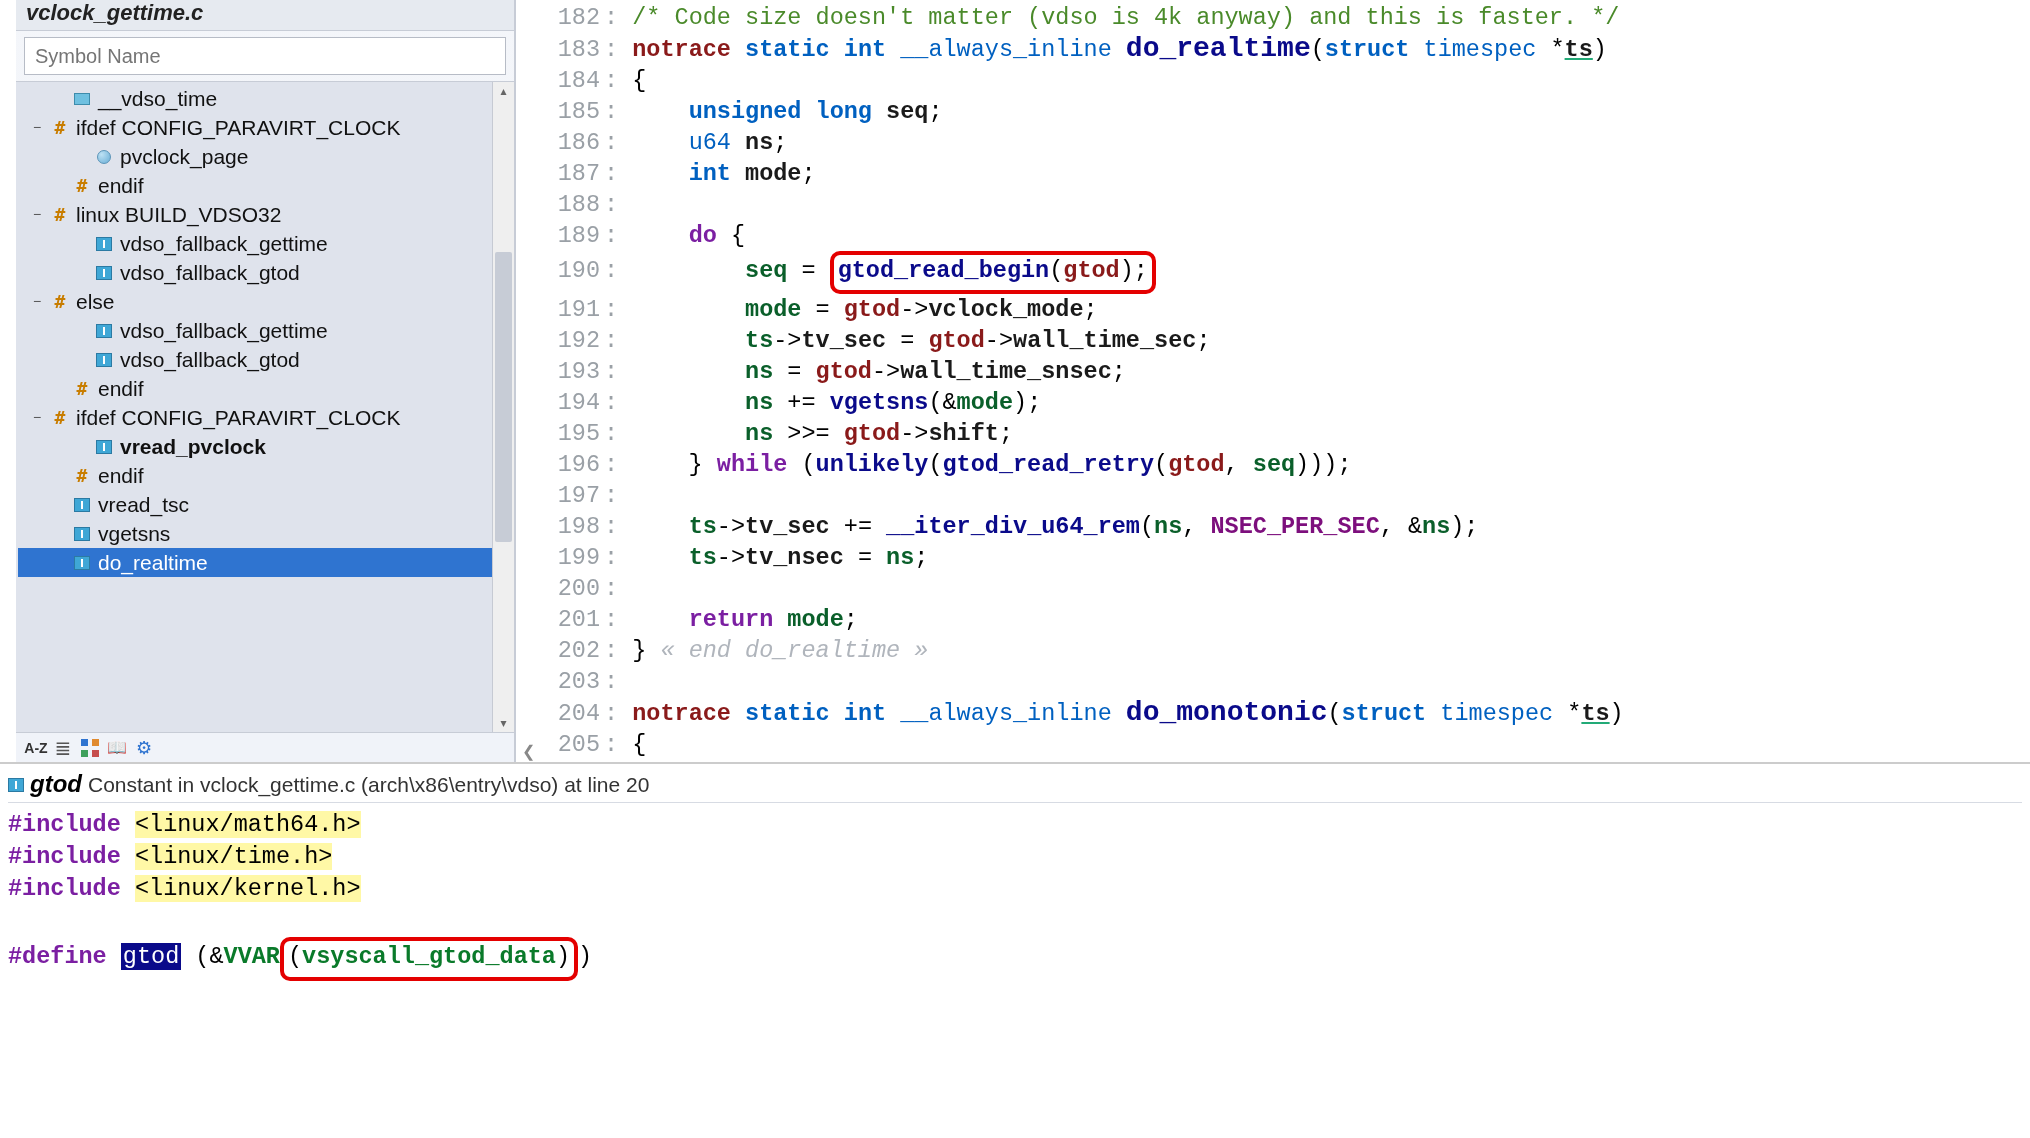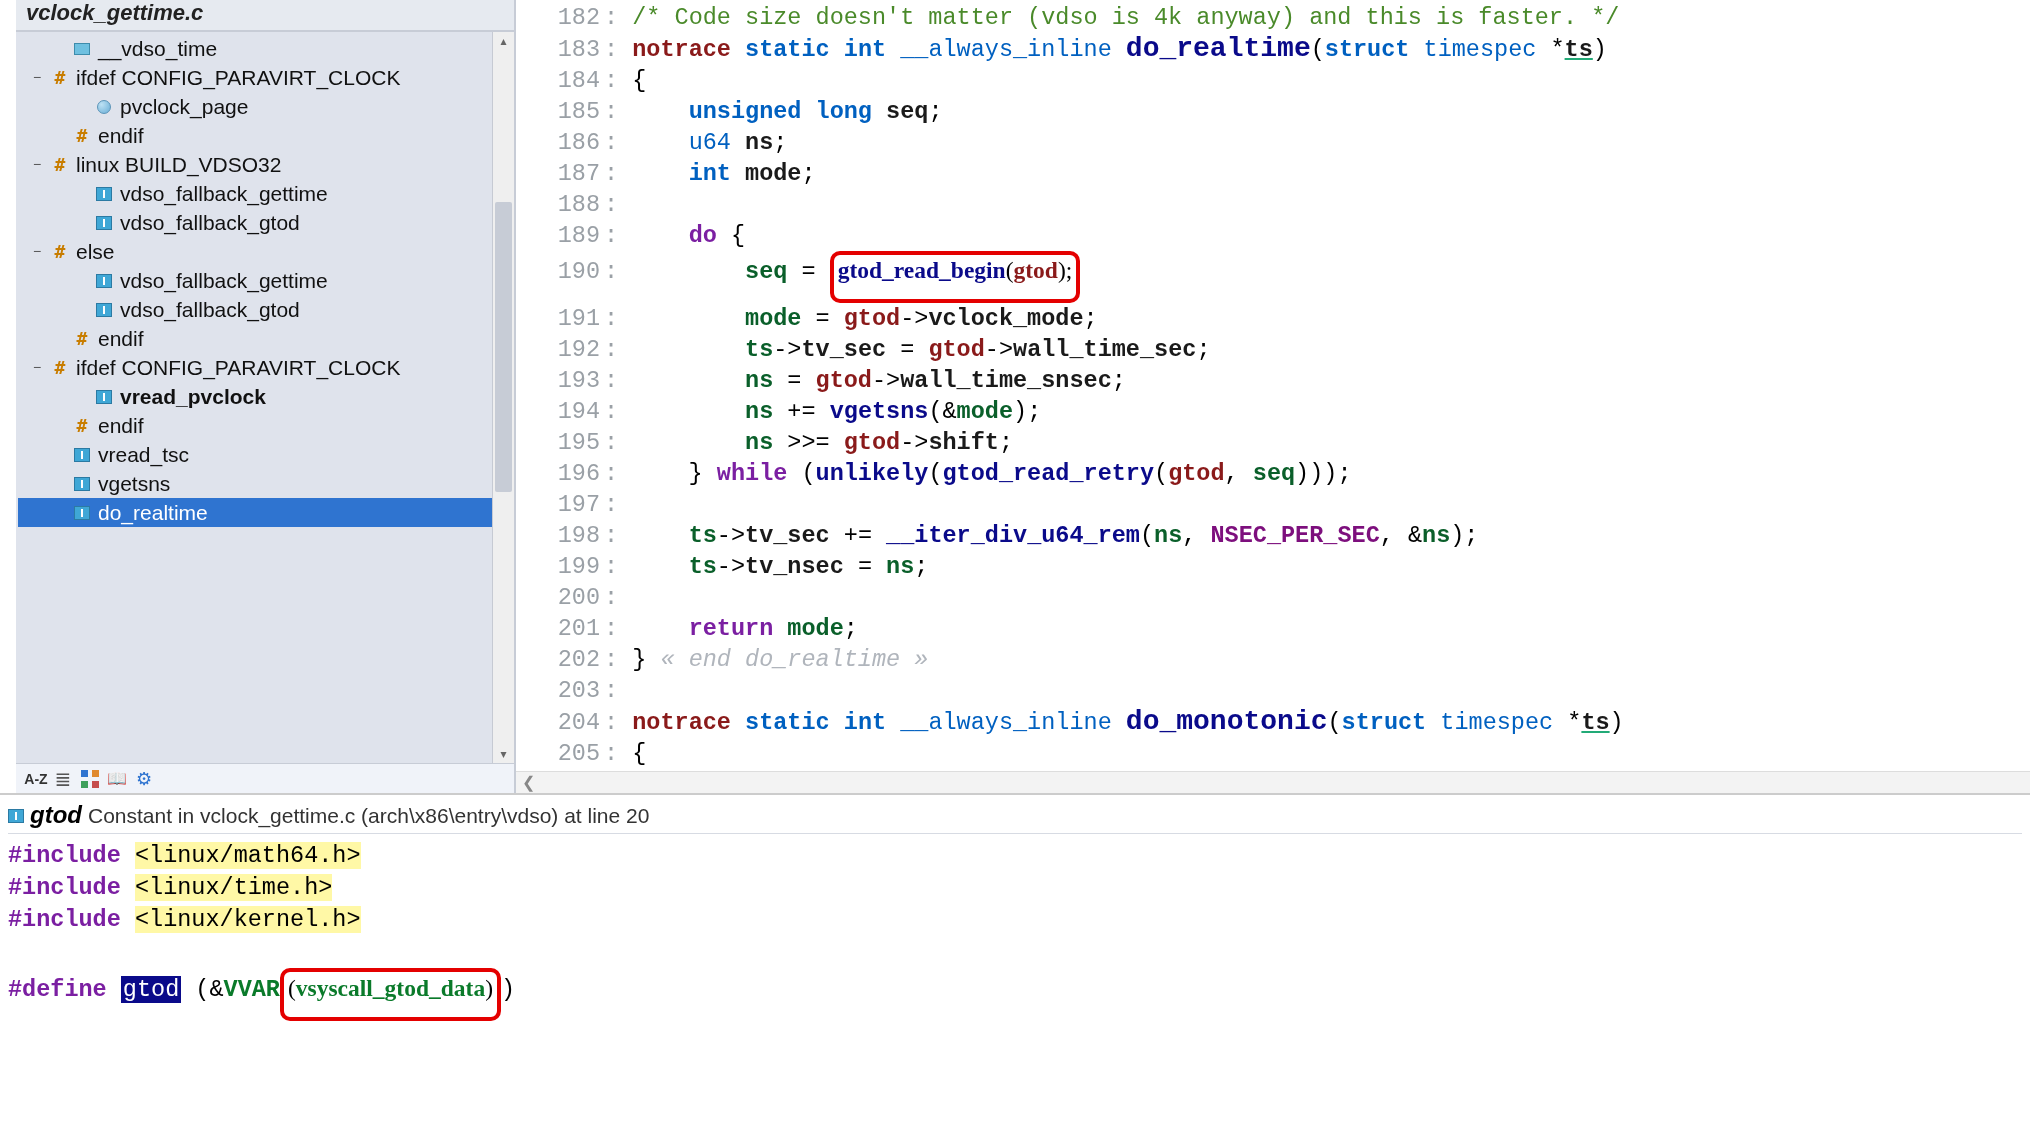--- a/index.html
+++ b/index.html
@@ -168,21 +168,20 @@
   .tb-filter .c { position:absolute; width:7px; height:7px; background:#3fa05c; bottom:0; left:0;}
   .tb-filter .d { position:absolute; width:7px; height:7px; background:#c64d4d; bottom:0; right:0;}
   .tb-book::before { content: "📖"; font-size: 16px;}
   .tb-gear::before { content: "⚙"; font-size: 18px; color: #2f74d0;}
 
   
   .code-panel {
     flex: 1 1 auto;
     position: relative;
     display: flex;
-    flex-direction: column;
     background: #fff;
     overflow: hidden;
   }
   .code-scroll-left {
     position: absolute;
     left: 0; bottom: 0;
     height: 22px;
     display:flex;
     align-items:center;
     padding-left:6px;
@@ -215,23 +214,22 @@
   .c-funcBig { color: #0a0a8a; font-weight: 800; font-size: 28px; }
   .c-var { color: #0a5f2a; font-weight:600;}
   .c-field { color: #8a1a1a; font-weight:600;}
   .c-ident { color: #1a1a1a; font-weight: 600; }
   .c-macro { color: #8a1a1a; font-weight:700;}
   .c-const { color: #7d0f7d; font-weight:600;}
   .c-under { text-decoration: underline; text-decoration-color: #2a7; }
   .redbox {
     border: 4px solid #e40000;
     border-radius: 10px;
-    padding: 0 4px 13px 4px;
+    padding: 0 4px 4px 4px;
     display: inline-block;
-    font-family: Liberation Serif, serif;
   }
   .ghost { color: #b0b5bc; font-style: italic;}
   .code-hscroll {
     height: 22px;
     background: #f3f3f3;
     border-top: 1px solid #ddd;
   }
 
   
   .bottom {
@@ -273,20 +271,23 @@
   .c-inc { color: #7b1fa2; font-weight:600;margin-top:21px;}
   .c-green { color: #0a7a2a; font-weight:600;}
 </style>
 </head>
 <body>
 
 <div class="top">
 
   <div class="sidebar">
     <div class="file-title">vclock_gettime.c</div>
+    <div class="symbol-search">
+      <input type="text" placeholder="Symbol Name" style="">
+    </div>
     <div class="tree-wrap">
       <div class="tree" id="tree">
           <div class="row">
             <span class="spacer" style="width: 22px;"></span>
             <span class="expander"></span>
             <span class="icon">
               <span class="icon-folder"></span>
             </span>
             <span class="label">__vdso_time</span>
           </div>

